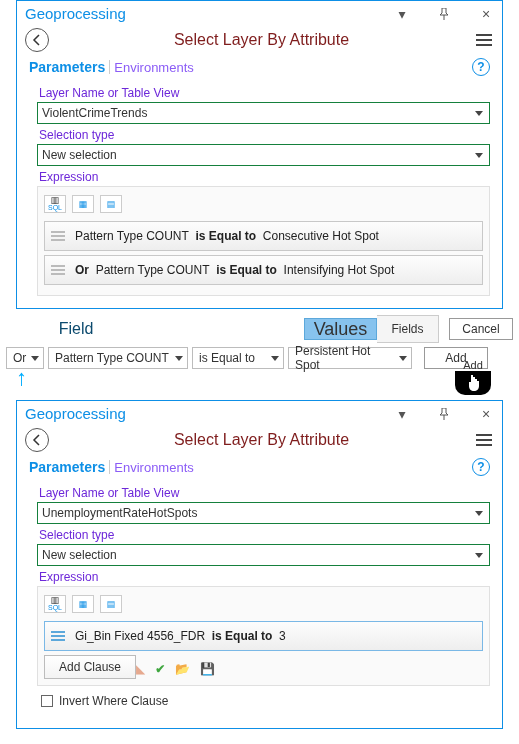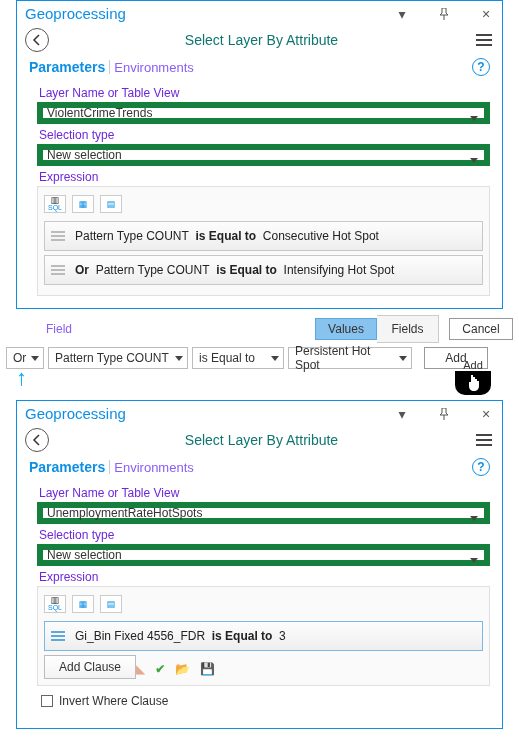--- a/index.html
+++ b/index.html
@@ -22,38 +22,38 @@
   .panel-hdr .spacer { flex: 1; }
   .hdr-icon { width: 16px; height: 16px; display: inline-flex; align-items:center; justify-content:center; color:#555; margin-left: 2px; }
   .toolbar {
     display:flex; align-items:center; padding: 4px 8px; gap: 8px;
   }
   .back-btn {
     width: 24px; height: 24px; border: 1.5px solid #555; border-radius: 50%;
     display:flex; align-items:center; justify-content:center;
     font-size: 14px; color: #333; cursor: pointer;
   }
-  .tb-title { flex:1; text-align:center; font-size:14px; font-weight:300; color:#0f766e; }
+  .tb-title { flex:1; text-align:center; font-size:16px; font-weight:300; color:#7f1d1d; }
   .hamburger { width:20px; display:flex; flex-direction:column; gap:3px; cursor:pointer; padding:2px; }
   .hamburger span { height:2px; background:#444; width:100%; }
   .tabs {
     display:flex; align-items:center; padding: 2px 12px 4px 12px; gap: 4px;
   }
   .tab-active { color:#0d8fe6; font-weight:600; font-size:14px; }
   .tab-inactive { color:#8b5cf6; font-size:13px; }
   .tab-sep { width:1px; height:14px; background:#ccc; }
   .help-icon {
     width:18px; height:18px; border:1.5px solid #0d8fe6; border-radius:50%;
     color:#0d8fe6; display:flex; align-items:center; justify-content:center;
     margin-left:auto; font-size:12px; font-weight:600; cursor:pointer;
   }
   .content { padding: 2px 12px 12px 20px; }
   .field-label { color:#6d28d9; font-size:12px; margin: 4px 2px 2px 2px; }
   .dropdown {
-    width:100%; height:22px; border:6px solid #15803d; background:#fff;
+    width:100%; height:22px; border:1px solid #15803d; background:#fff;
     display:flex; align-items:center; padding:0 4px; position:relative;
   }
   .dropdown:after {
     content:""; position:absolute; right:6px; top:8px;
     border-left:4px solid transparent; border-right:4px solid transparent;
     border-top:5px solid #444;
   }
   .section-box {
     border:1px solid #e0e0e0; background:#fafafa; padding:6px 6px; margin-top:2px;
   }
@@ -78,25 +78,25 @@
   .row-icons { float:right; display:flex; gap:10px; align-items:center; padding:4px 4px 0 0; }
   .chk-row { display:flex; align-items:center; gap:6px; padding:8px 4px; font-size:12px; }
   .chk { width:12px; height:12px; border:1px solid #666; background:#fff; }
 
   
   .builder-wrap {
     background:#fff; padding:6px 6px 30px 6px; position:relative;
     border-bottom:1px solid #fff;
   }
   .builder-top { display:flex; align-items:center; gap:0; margin-bottom:4px; }
-  .bt-label { flex:0 0 60px; font-size:12px; color:#8b5cf6; margin-left:40px; }
+  .bt-label { flex:0 0 60px; text-align:center; font-size:16px; color:#0c4a6e; margin-left:40px; }
   .bt-spacer { flex:1; }
   .seg-btn-active {
-    width:62px; height:22px; background:#87c3ee; border:1px solid #5ca8db;
-    display:flex; align-items:center; justify-content:center; font-size:12px;
+    width:73px; height:22px; background:#87c3ee; border:1px solid #5ca8db;
+    display:flex; align-items:center; justify-content:center; font-size:18px;
   }
   .seg-btn {
     width:62px; height:28px; background:#f5f5f5; border:1px solid #ccc; border-left:none;
     display:flex; align-items:center; justify-content:center; font-size:12px;
   }
   .std-btn {
     width:64px; height:22px; background:#fff; border:1px solid #999;
     display:flex; align-items:center; justify-content:center; font-size:12px;
     margin-left:10px; cursor:pointer;
   }

